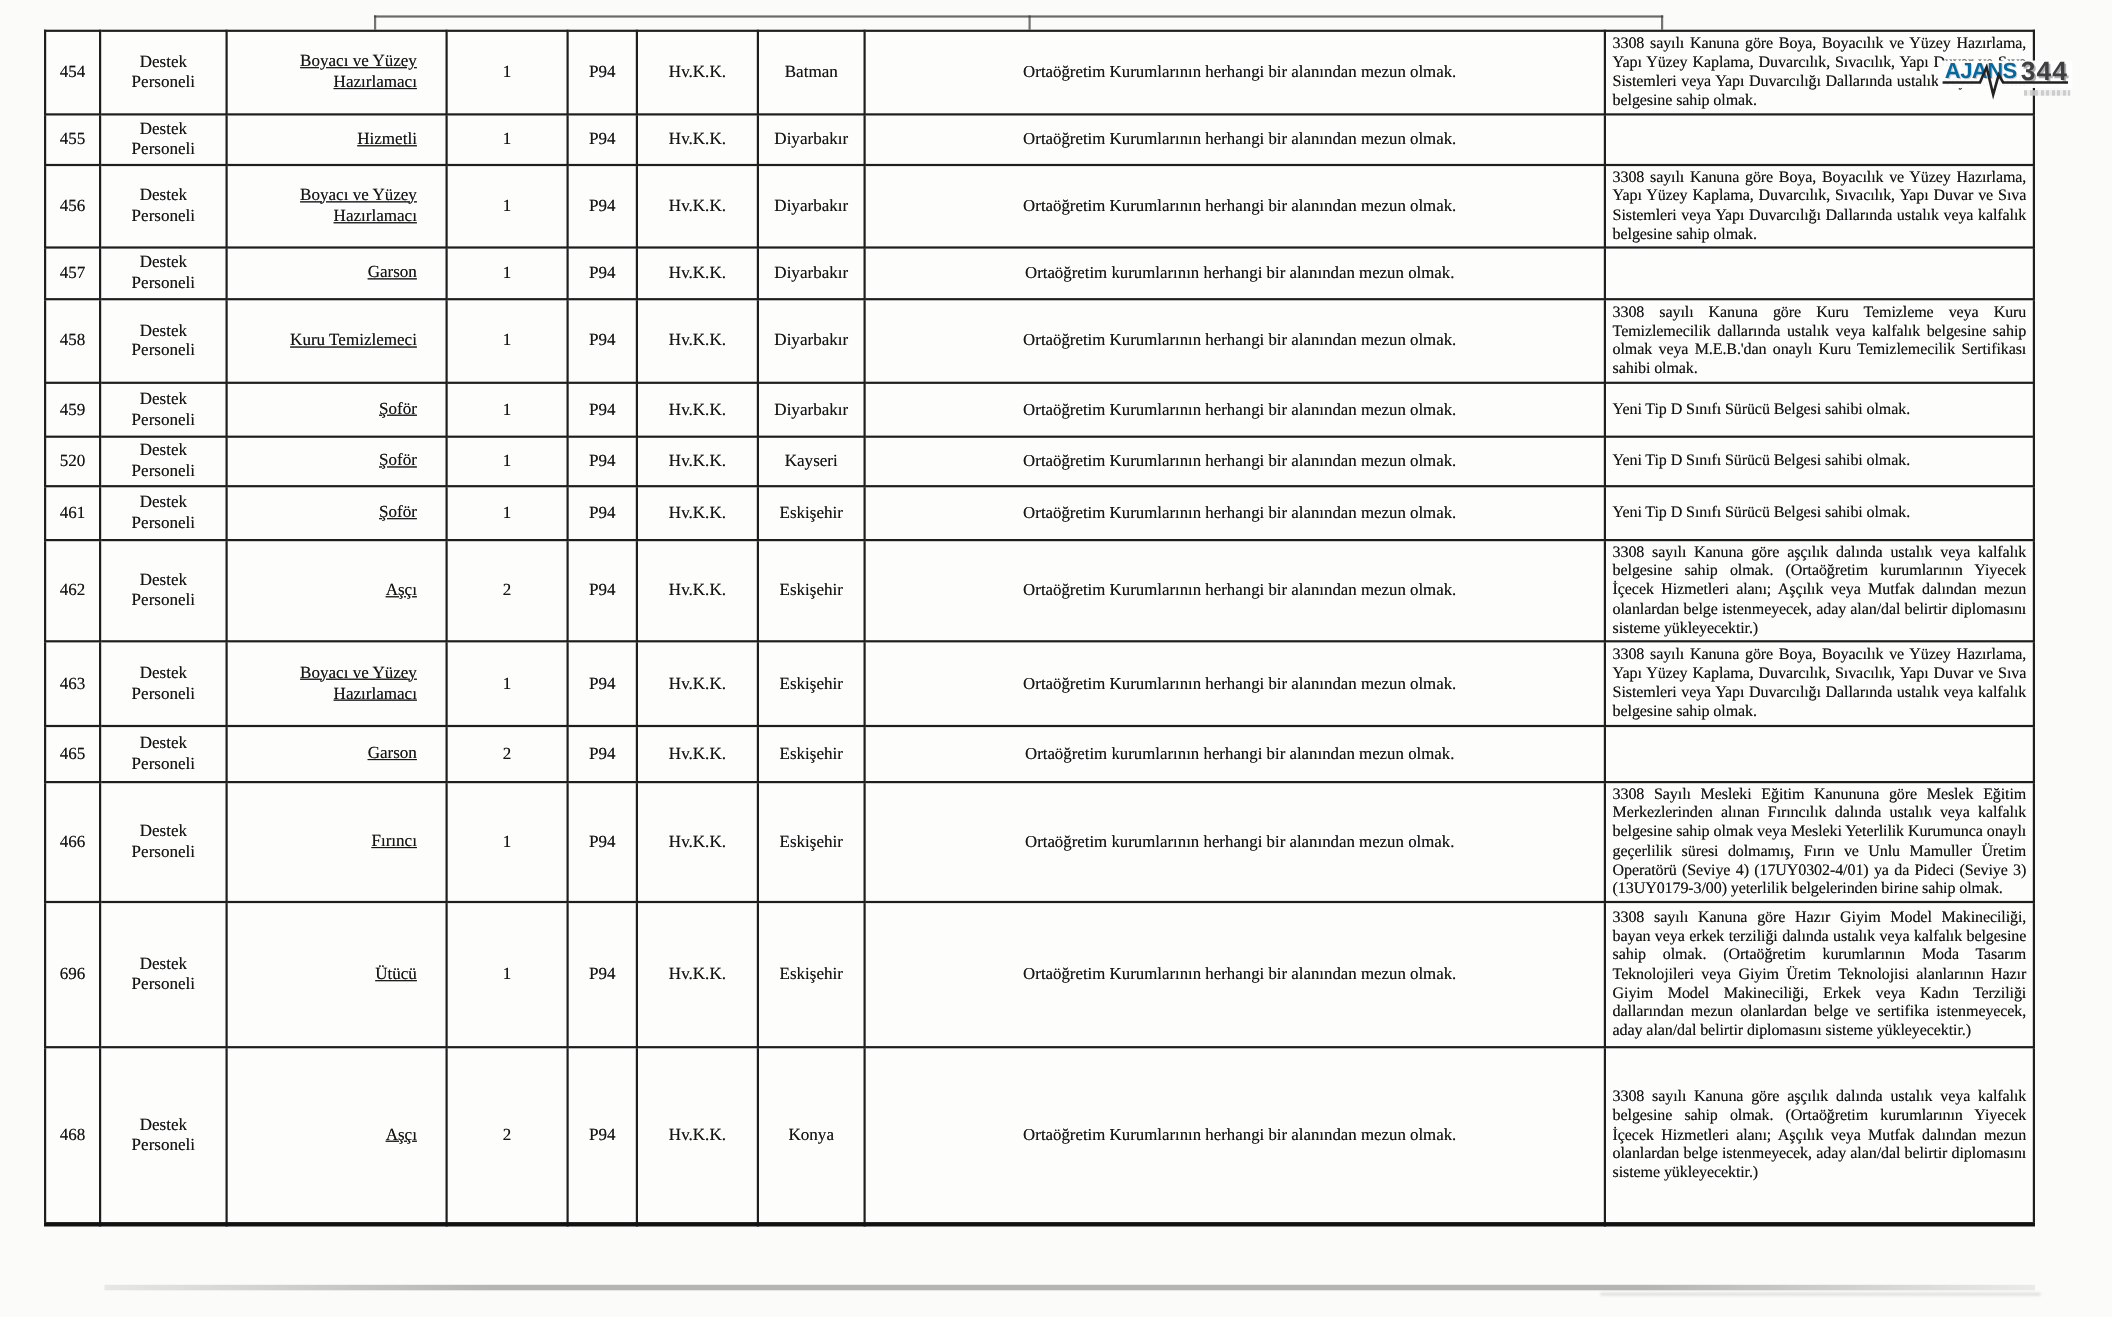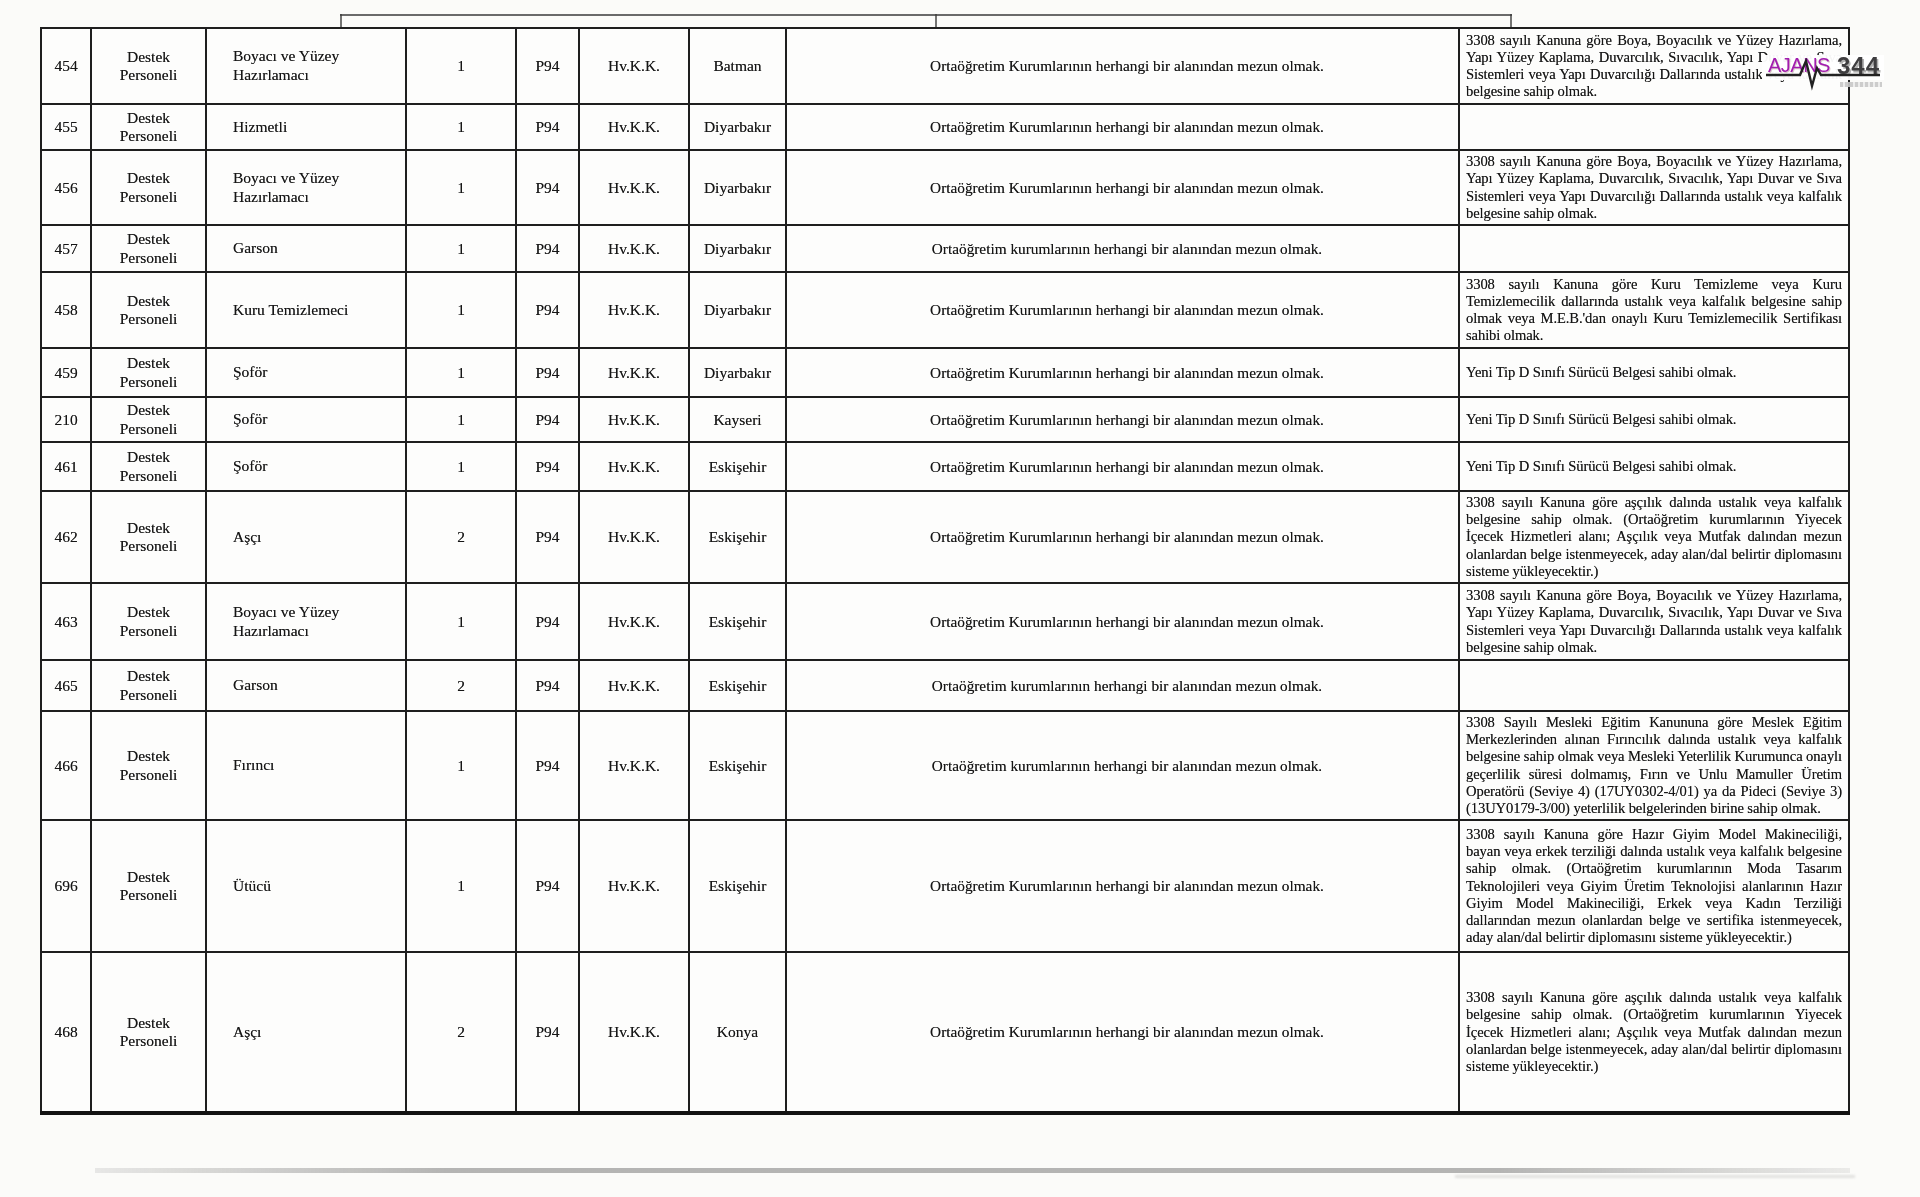--- a/index.html
+++ b/index.html
@@ -19,21 +19,21 @@
     border:2px solid #1e1e1e;
   }
   #job-table{border-bottom:4px solid #121212;}
   #job-table td{
     vertical-align:middle;
     overflow:hidden;
     text-shadow:0 0 .4px rgba(10,10,10,.6);
   }
   .c-no   {text-align:center;font-size:15.5px;}
   .c-pos  {text-align:center;font-size:15.5px;line-height:1.18;padding:0 9px;}
-  .c-title{text-align:left;font-size:15.5px;line-height:1.22;padding:12px 26px;}
+  .c-title{text-align:right;font-size:15.5px;line-height:1.22;padding:12px 26px;text-decoration:underline;}
   .c-count{text-align:center;font-size:15.5px;}
   .c-code {text-align:center;font-size:15.5px;margin-left:36px;}
   .c-inst {text-align:center;font-size:15.5px;}
   .c-city {text-align:center;font-size:15.5px;}
   .c-edu  {text-align:center;font-size:15.3px;padding:0 8px 0 17px;}
   .c-req  {
     text-align:justify;font-size:14.6px;line-height:17.2px;
     padding:2px 6px 2px 6px;letter-spacing:-0.1px;
     vertical-align:middle;
   }
@@ -76,22 +76,22 @@
     position:absolute;left:1760px;top:52px;width:150px;height:42px;
     pointer-events:none;
   }
   .wm-bg{
     position:absolute;left:2px;top:3px;width:122px;height:25px;
     background:rgba(255,255,255,.96);
   }
   .wm-brand{
     position:absolute;left:8px;top:2px;
     font-family:"Liberation Sans","DejaVu Sans",sans-serif;
-    font-weight:normal;font-size:20px;letter-spacing:-.5px;
-    color:#a21caf;text-shadow:1px 1px 0 #d9caca;
+    font-weight:bold;font-size:20px;letter-spacing:-.5px;
+    color:#0369a1;text-shadow:1px 1px 0 #d9caca;
   }
   .wm-number{
     position:absolute;left:77px;top:0;
     font-family:"Liberation Sans","DejaVu Sans",sans-serif;
     font-weight:bold;font-size:24px;letter-spacing:1px;
     color:#3f3e40;text-shadow:1.6px 1.6px 0 #b1b1b1;
   }
   .wm-pulse{position:absolute;left:4px;top:6px;}
   .wm-caption{
     position:absolute;left:80px;top:30px;width:42px;height:5px;
@@ -182,21 +182,21 @@
       <td class="c-pos">Destek Personeli</td>
       <td class="c-title">Şoför</td>
       <td class="c-count">1</td>
       <td class="c-code">P94</td>
       <td class="c-inst">Hv.K.K.</td>
       <td class="c-city">Diyarbakır</td>
       <td class="c-edu">Ortaöğretim Kurumlarının herhangi bir alanından mezun olmak.</td>
       <td class="c-req">Yeni Tip D Sınıfı Sürücü Belgesi sahibi olmak.</td>
     </tr>
         <tr>
-      <td class="c-no">210</td>
+      <td class="c-no">520</td>
       <td class="c-pos">Destek Personeli</td>
       <td class="c-title">Şoför</td>
       <td class="c-count">1</td>
       <td class="c-code">P94</td>
       <td class="c-inst">Hv.K.K.</td>
       <td class="c-city">Kayseri</td>
       <td class="c-edu">Ortaöğretim Kurumlarının herhangi bir alanından mezun olmak.</td>
       <td class="c-req">Yeni Tip D Sınıfı Sürücü Belgesi sahibi olmak.</td>
     </tr>
         <tr>

